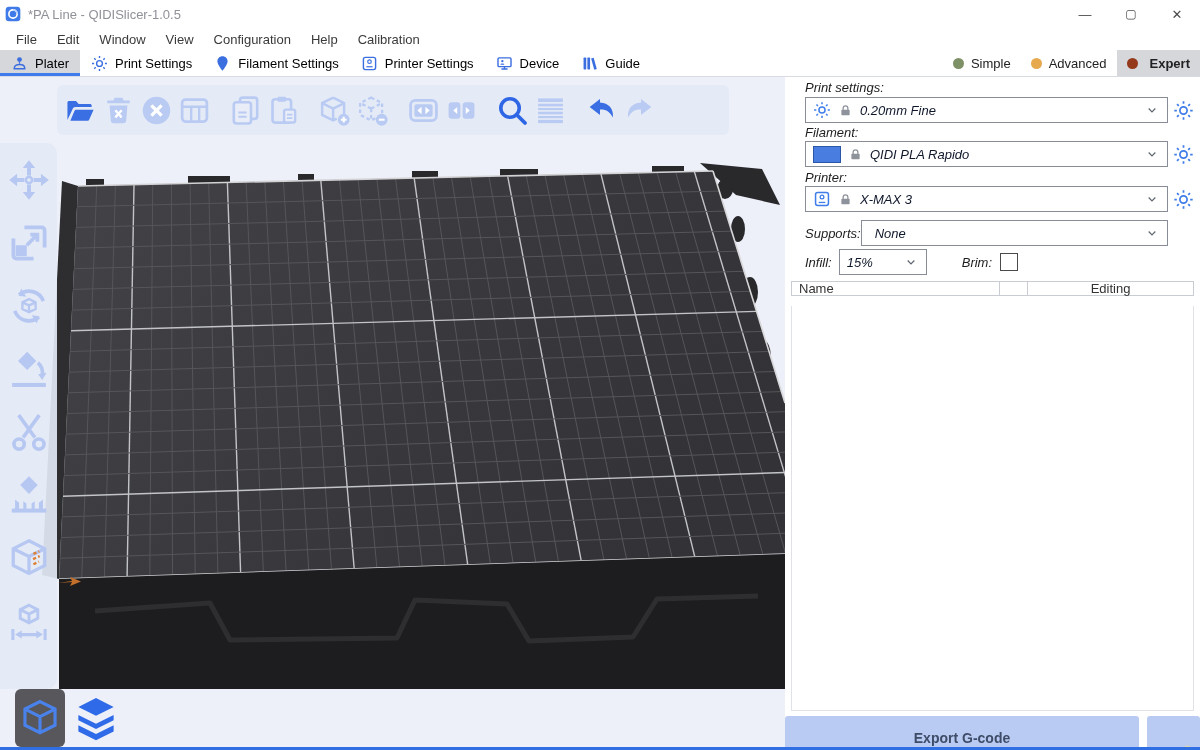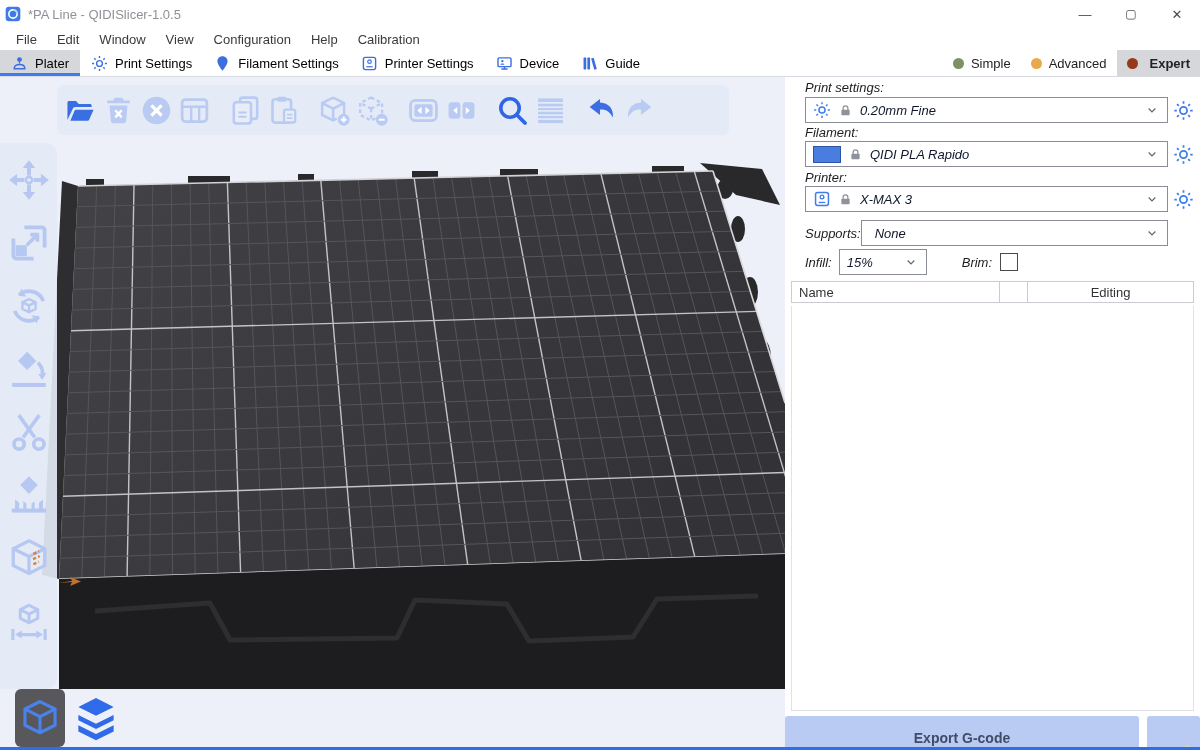--- a/index.html
+++ b/index.html
@@ -64,21 +64,21 @@
   .flabel{color:#1d1d1d;}
   .combo{flex:1;height:24px;border:1px solid #878c96;display:flex;align-items:center;gap:7px;
          padding:0 7px;background:#fff;min-width:0;}
   .combo-text{flex:1;color:#0f172a;white-space:nowrap;overflow:hidden;}
   .combo .chev{color:#5f6673;width:16px;height:16px;flex:0 0 auto;}
   .gear-out{width:21px;height:21px;color:#3f7de9;flex:0 0 auto;margin-left:5px;}
   .ico-gearblue{width:18px;height:18px;color:#3f7de9;flex:0 0 auto;}
   .ico-lock{width:15px;height:15px;color:#8e929b;flex:0 0 auto;}
   .swatch{width:26px;height:15px;background:#4a7de0;border:1px solid #2a56a8;flex:0 0 auto;}
   .ico-printer{width:18px;height:18px;color:#3f7de9;flex:0 0 auto;}
-  .table-head{position:absolute;left:6px;right:6px;top:204px;height:22px;border:1px solid #c9ccd3;
+  .table-head{position:absolute;left:6px;right:6px;top:204px;height:15px;border:1px solid #c9ccd3;
               display:flex;align-items:stretch;box-sizing:border-box;background:#fff;}
   .th{display:flex;align-items:center;font-size:13px;color:#333;}
   .th-name{flex:0 0 200px;padding-left:7px;}
   .th-mid{flex:0 0 27px;border-left:1px solid #c9ccd3;}
   .th-edit{flex:1;border-left:1px solid #c9ccd3;justify-content:center;}
   .table-body{position:absolute;left:6px;right:6px;top:229px;height:404px;border:1px solid #e0e2e8;border-top:none;background:#fff;}
   .export-row{position:absolute;left:0;right:0;top:639px;height:43px;display:flex;}
   .export-btn{flex:0 0 354px;background:#b9cbf2;border-radius:3px;display:flex;align-items:center;justify-content:center;
               font-size:14px;font-weight:bold;color:#3f4c68;}
   .export-sd{margin-left:8px;flex:1;background:#b9cbf2;border-radius:3px;position:relative;}

